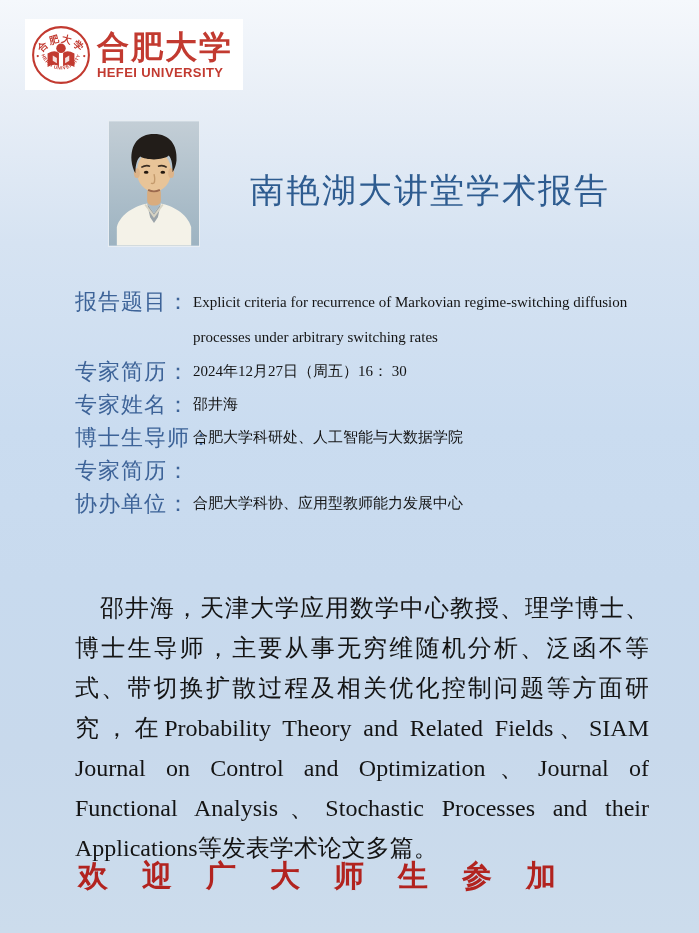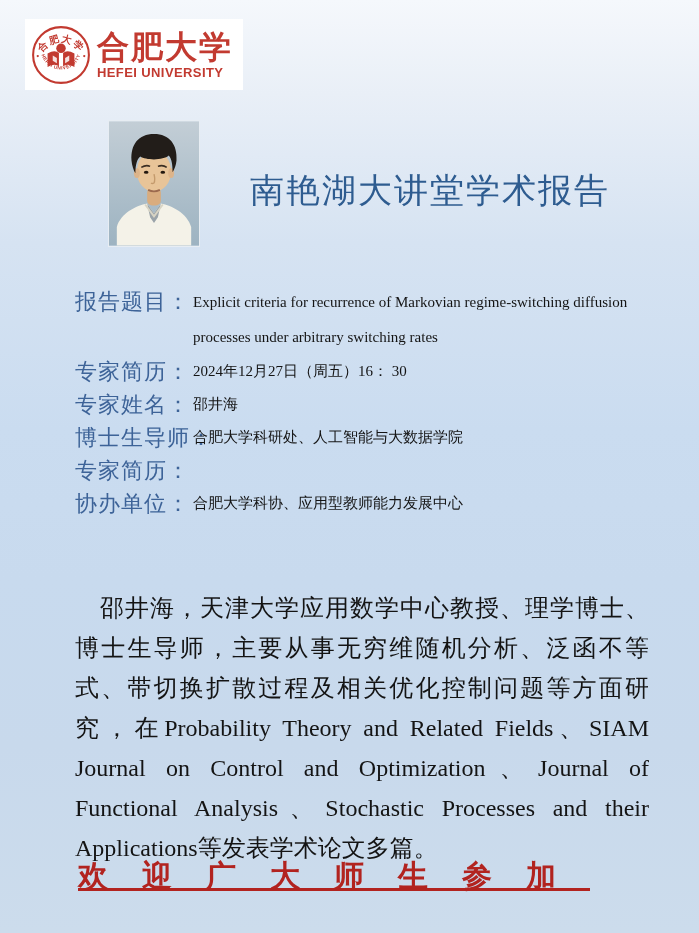--- a/index.html
+++ b/index.html
@@ -68,21 +68,21 @@
   .bio {
     position: absolute; left: 75px; top: 588px; width: 574px;
     font-size: 24px; line-height: 40px; color: #141414;
     text-align: justify; text-indent: 25px;
   }
 
   
   .welcome {
     position: absolute; left: 78px; top: 856px;
     font-size: 30px; font-weight: bold; color: #b2231f;
-    letter-spacing: 34px; white-space: nowrap; text-decoration: underline;
+    letter-spacing: 34px; white-space: nowrap;
   }
 </style>
 </head>
 <body>
 
 <div class="poster">
 
   <div class="logo-box">
     <svg class="seal" viewBox="0 0 60 60" aria-hidden="true">
       <defs>

